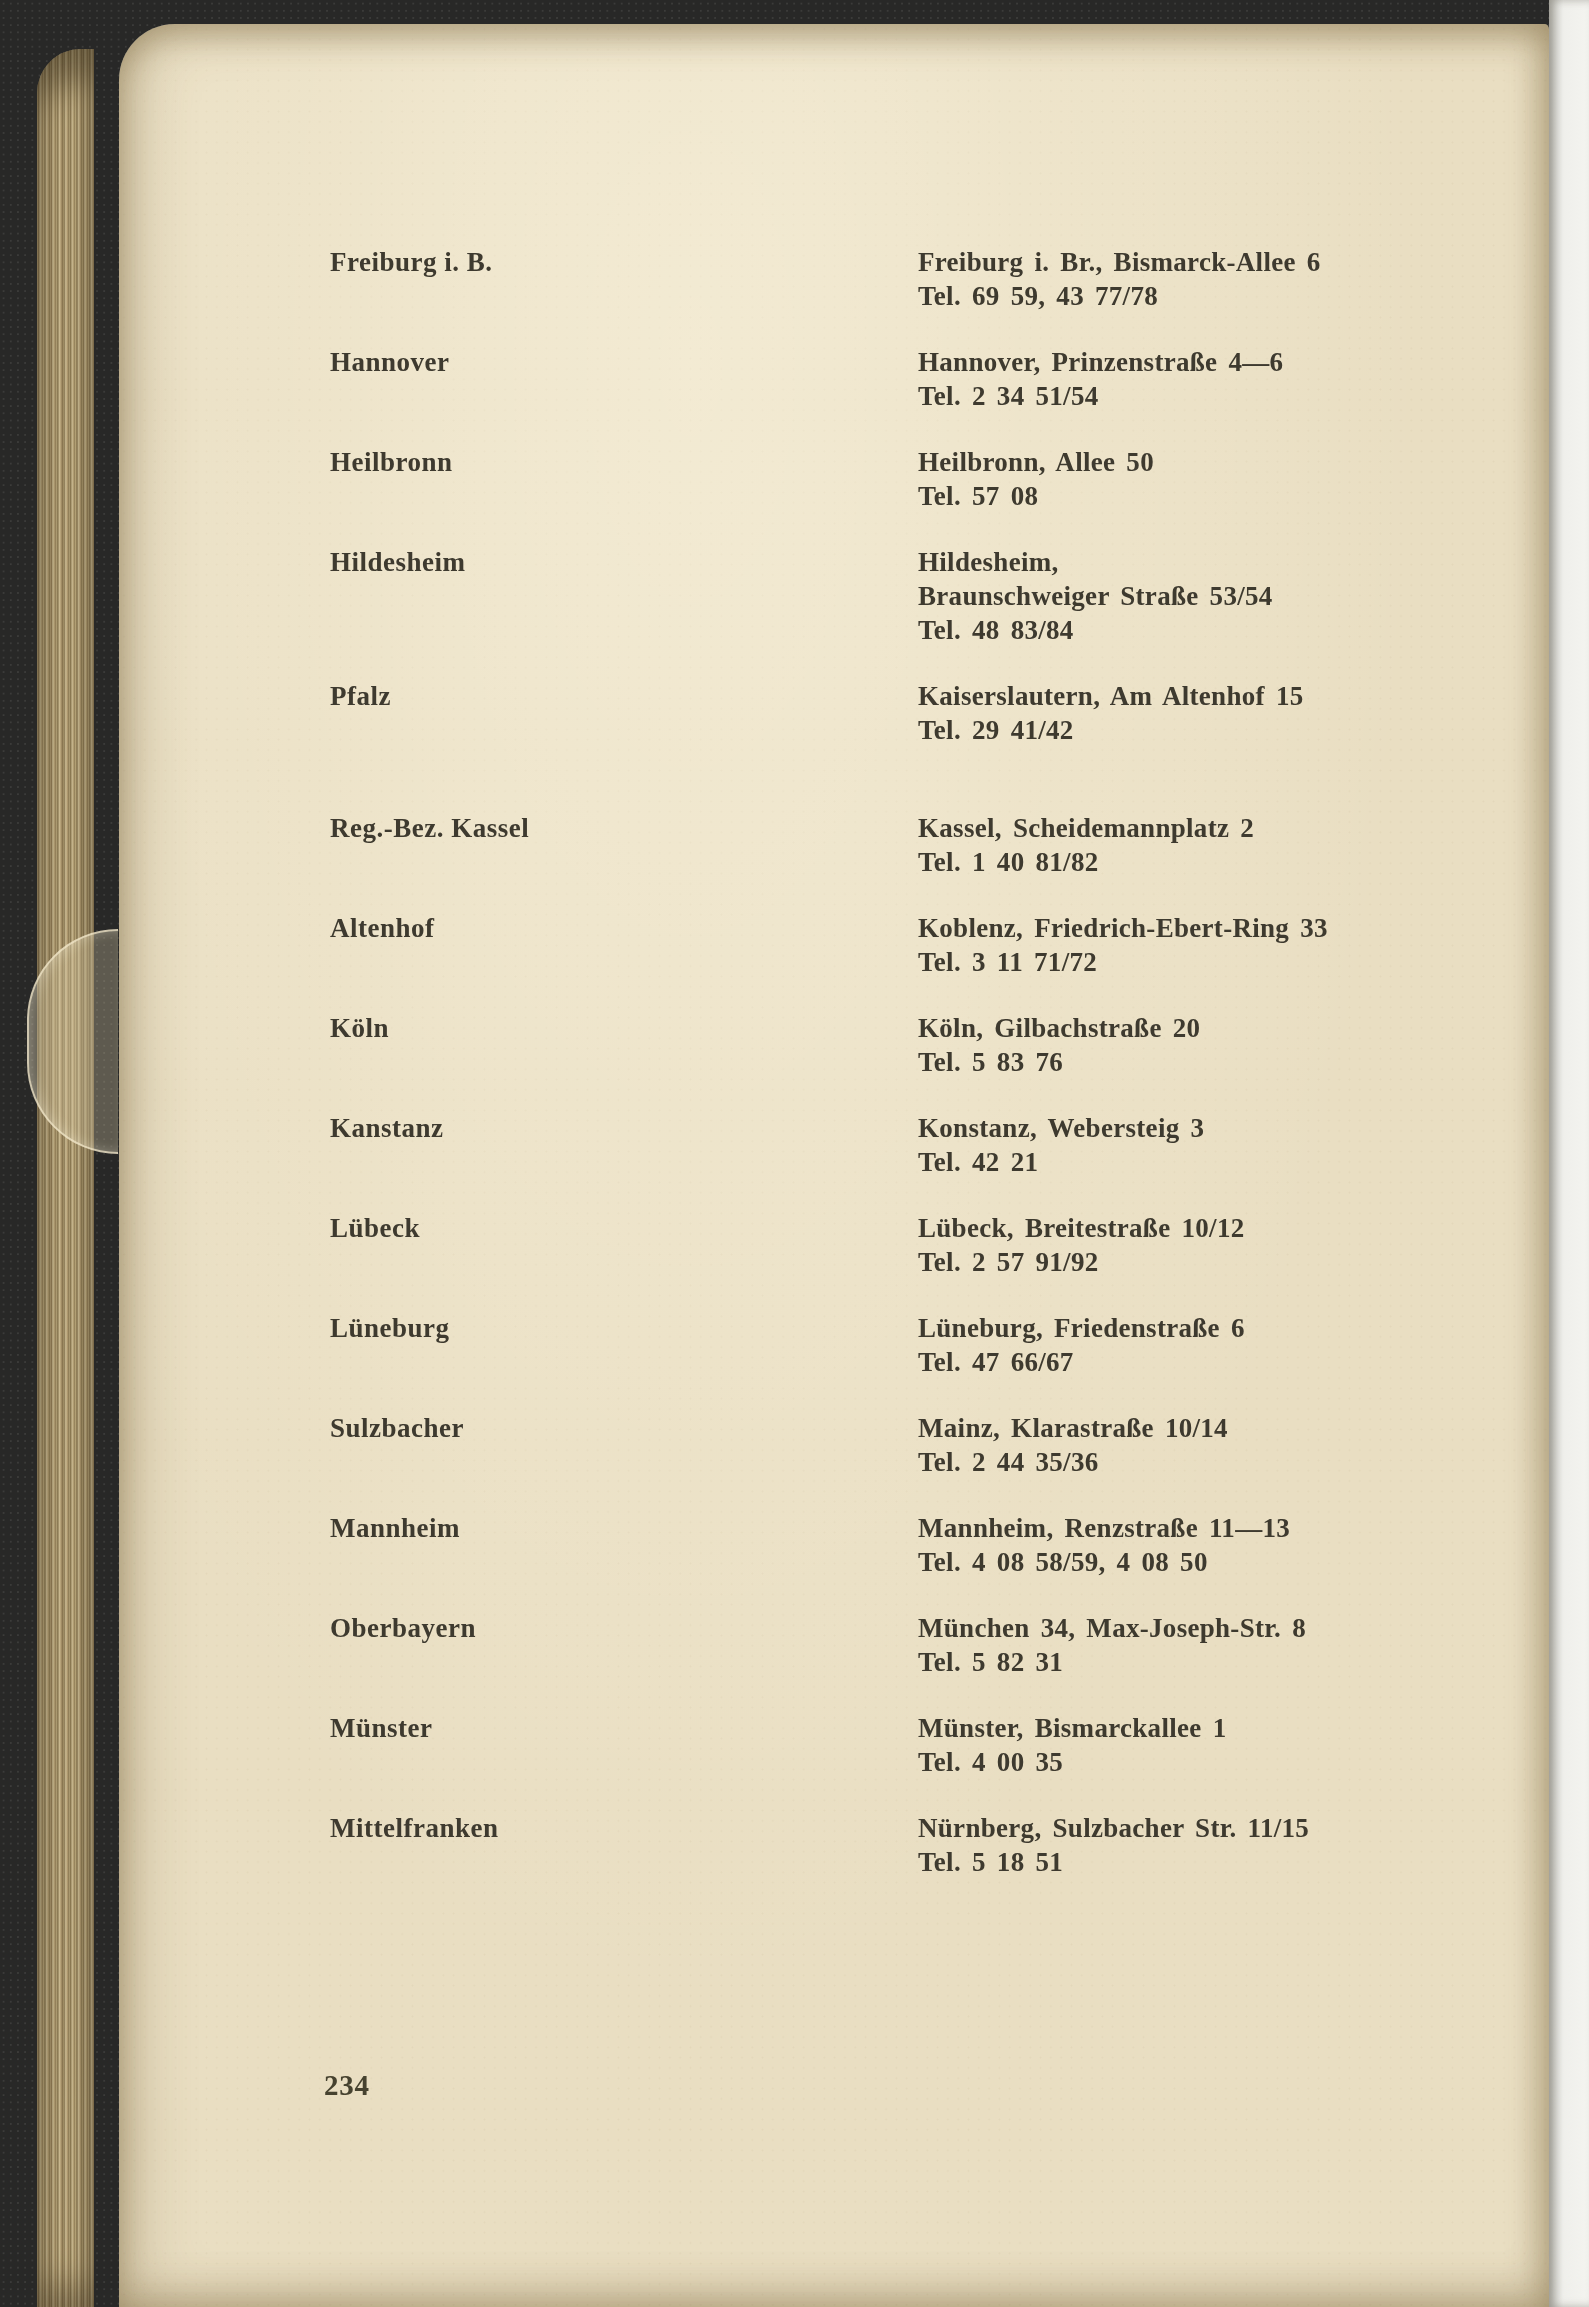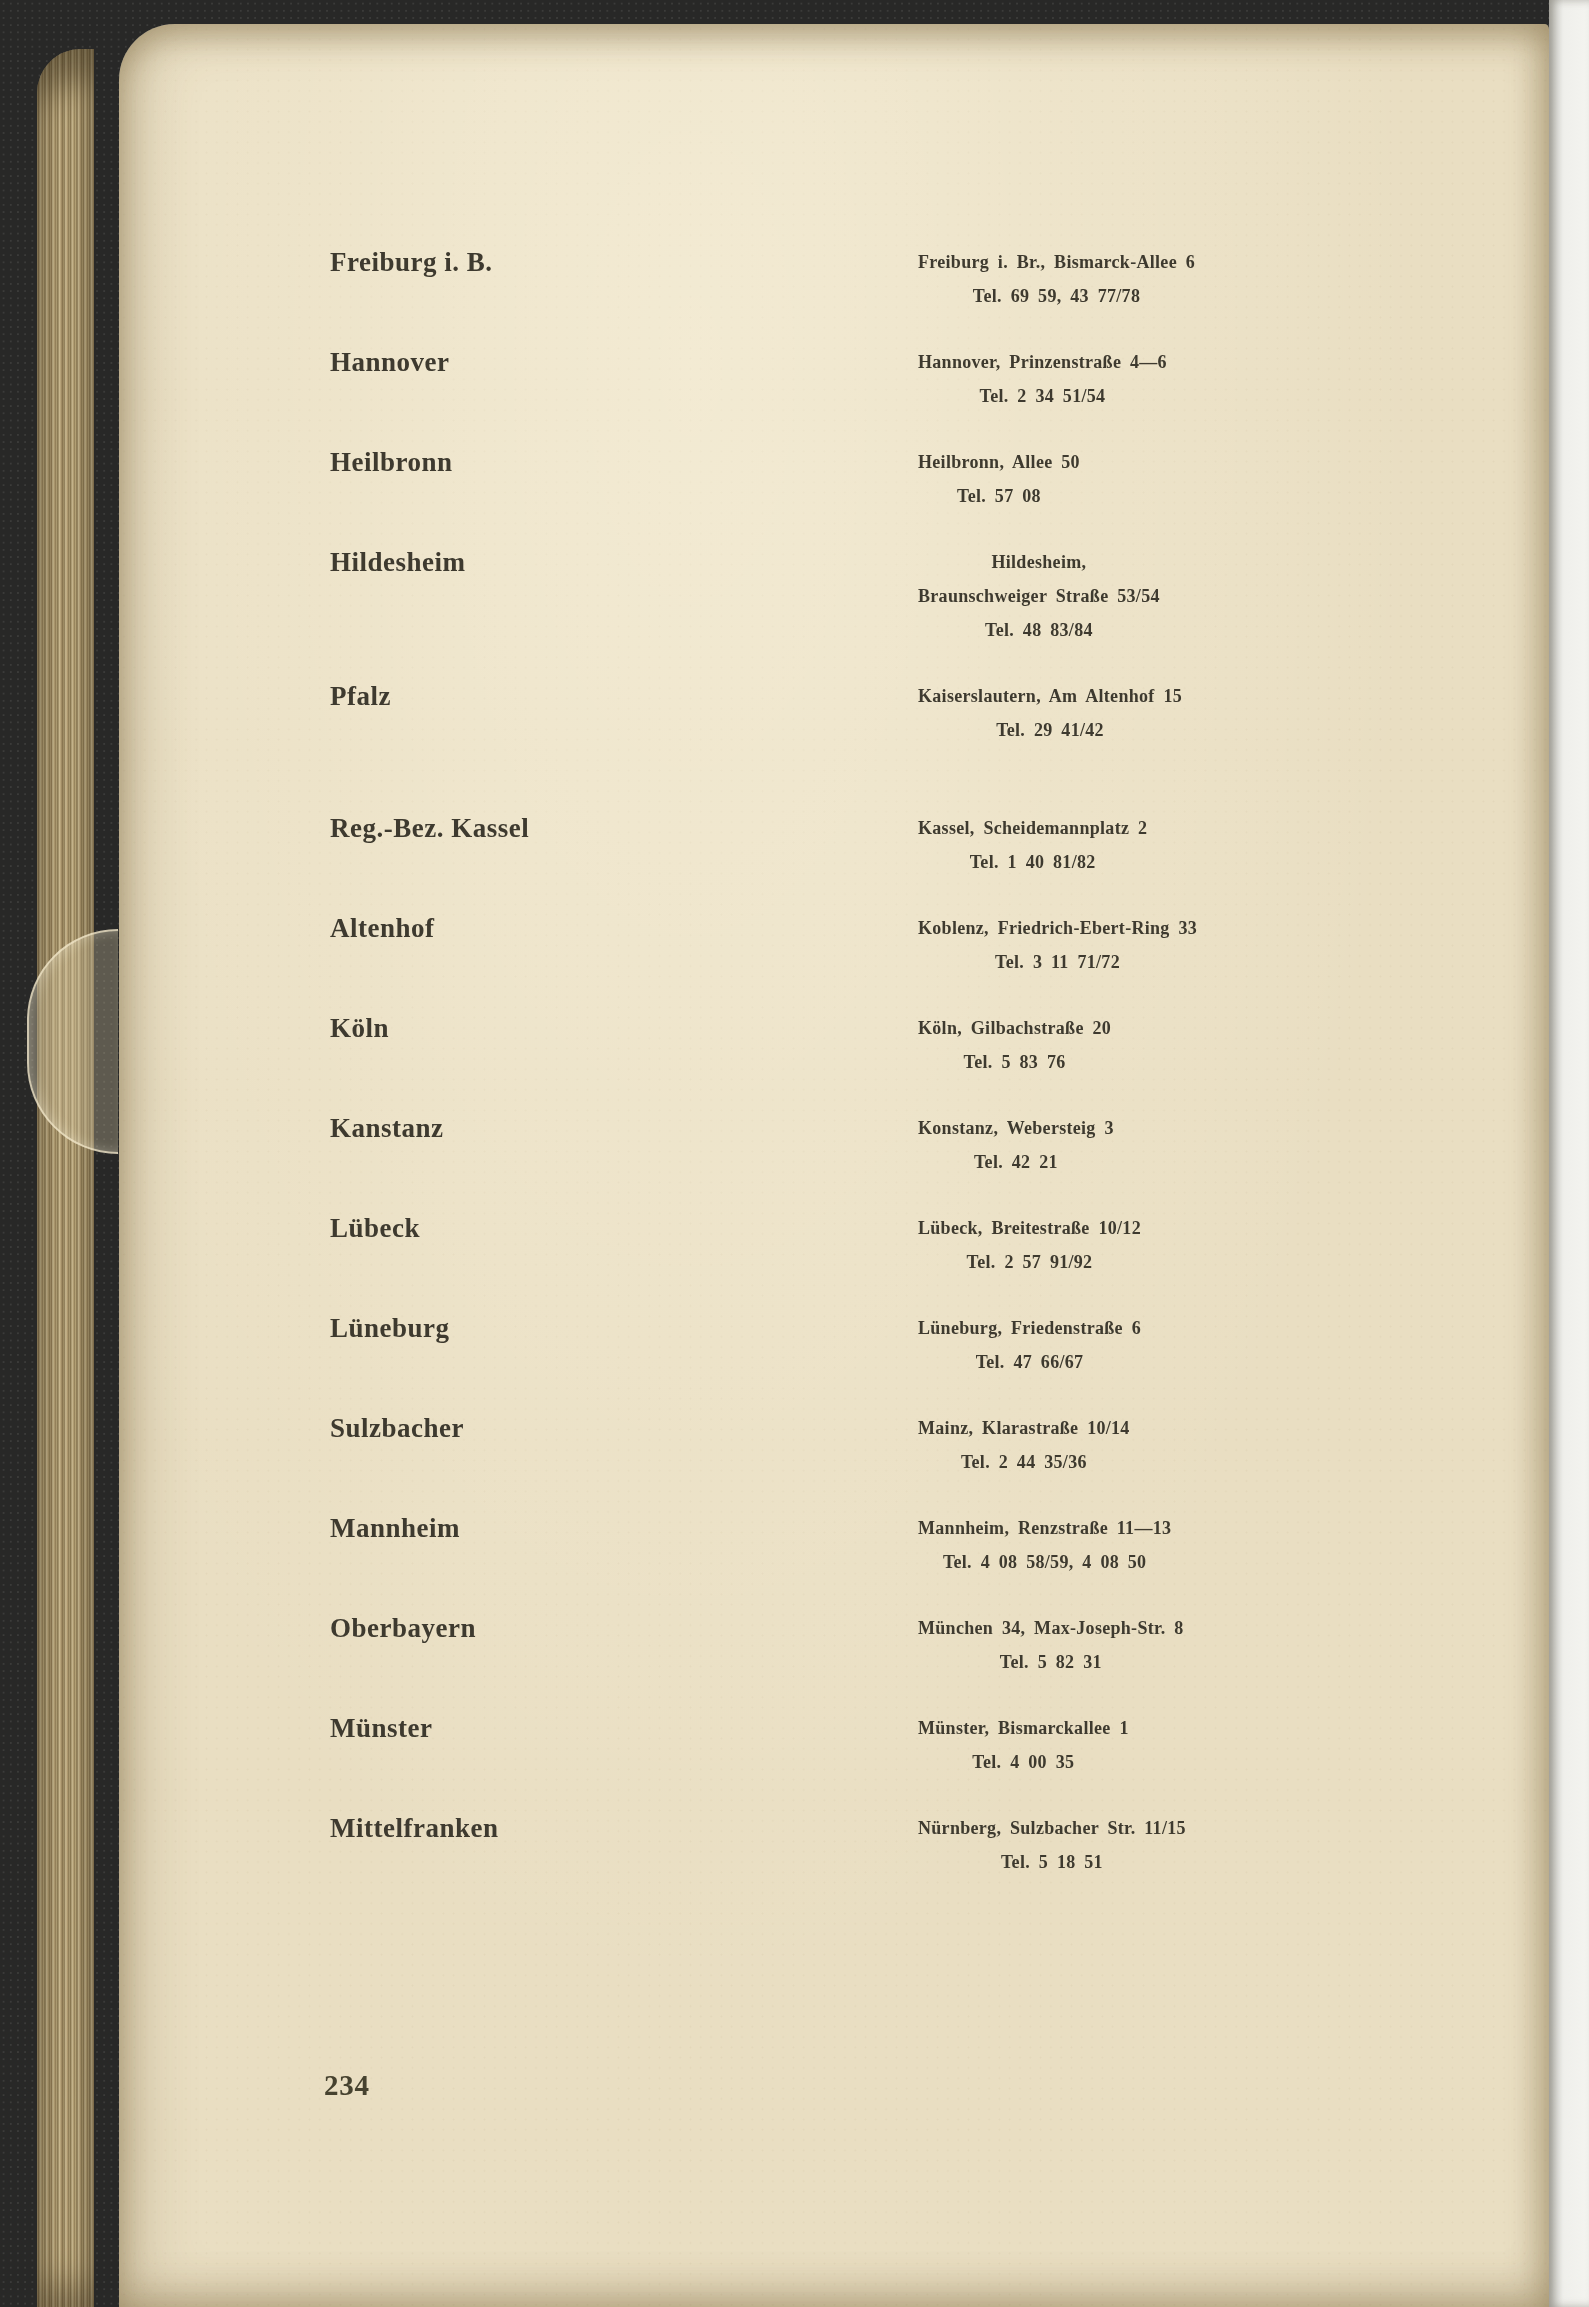--- a/index.html
+++ b/index.html
@@ -92,27 +92,26 @@
   .region {
     width: 588px;
     flex-shrink: 0;
     font-size: 27px;
     font-weight: bold;
     line-height: 34px;
     color: #3e3a2f;
     letter-spacing: 0.5px;
   }
   .details {
-    font-size: 18px;
+    font-size: 27px;
     font-weight: bold;
     line-height: 34px;
     color: #3e3a2f;
     letter-spacing: 0.3px;
     word-spacing: 4px;
-    text-align: center;
   }
   .entry-line {
     white-space: nowrap;
   }
   .page-number {
     position: absolute;
     left: 205px;
     top: 2045px;
     font-size: 29px;
     font-weight: bold;

